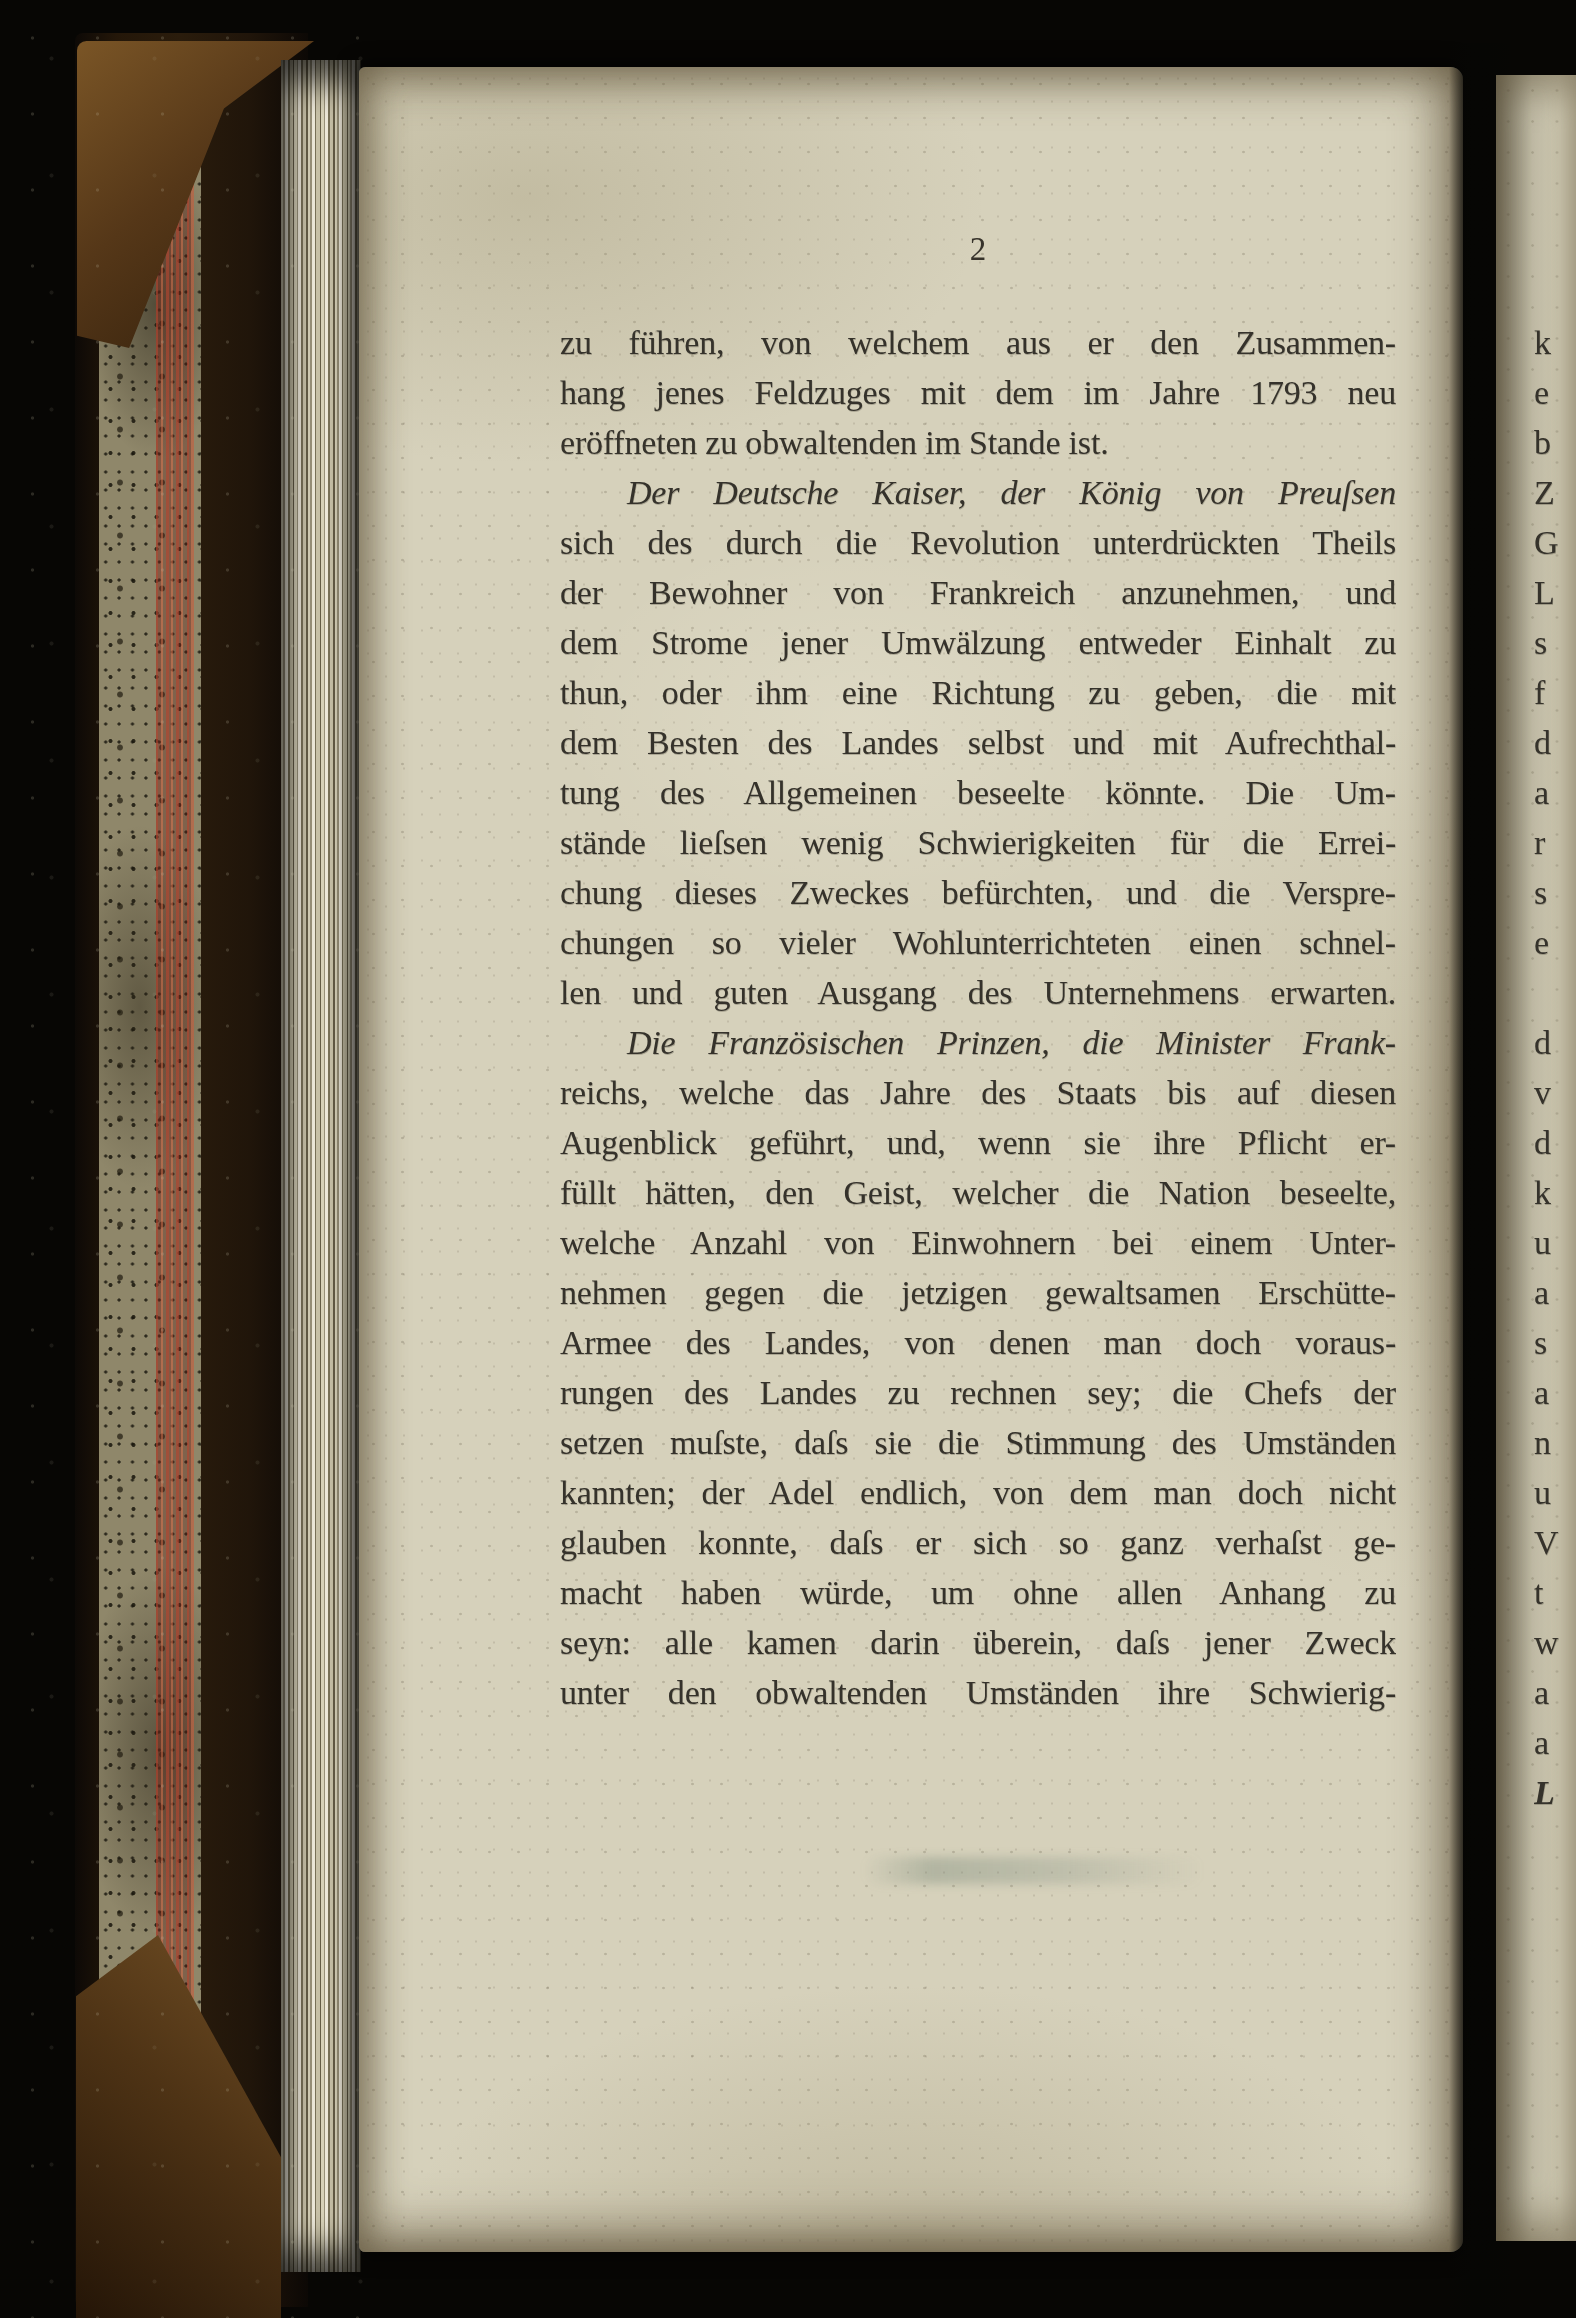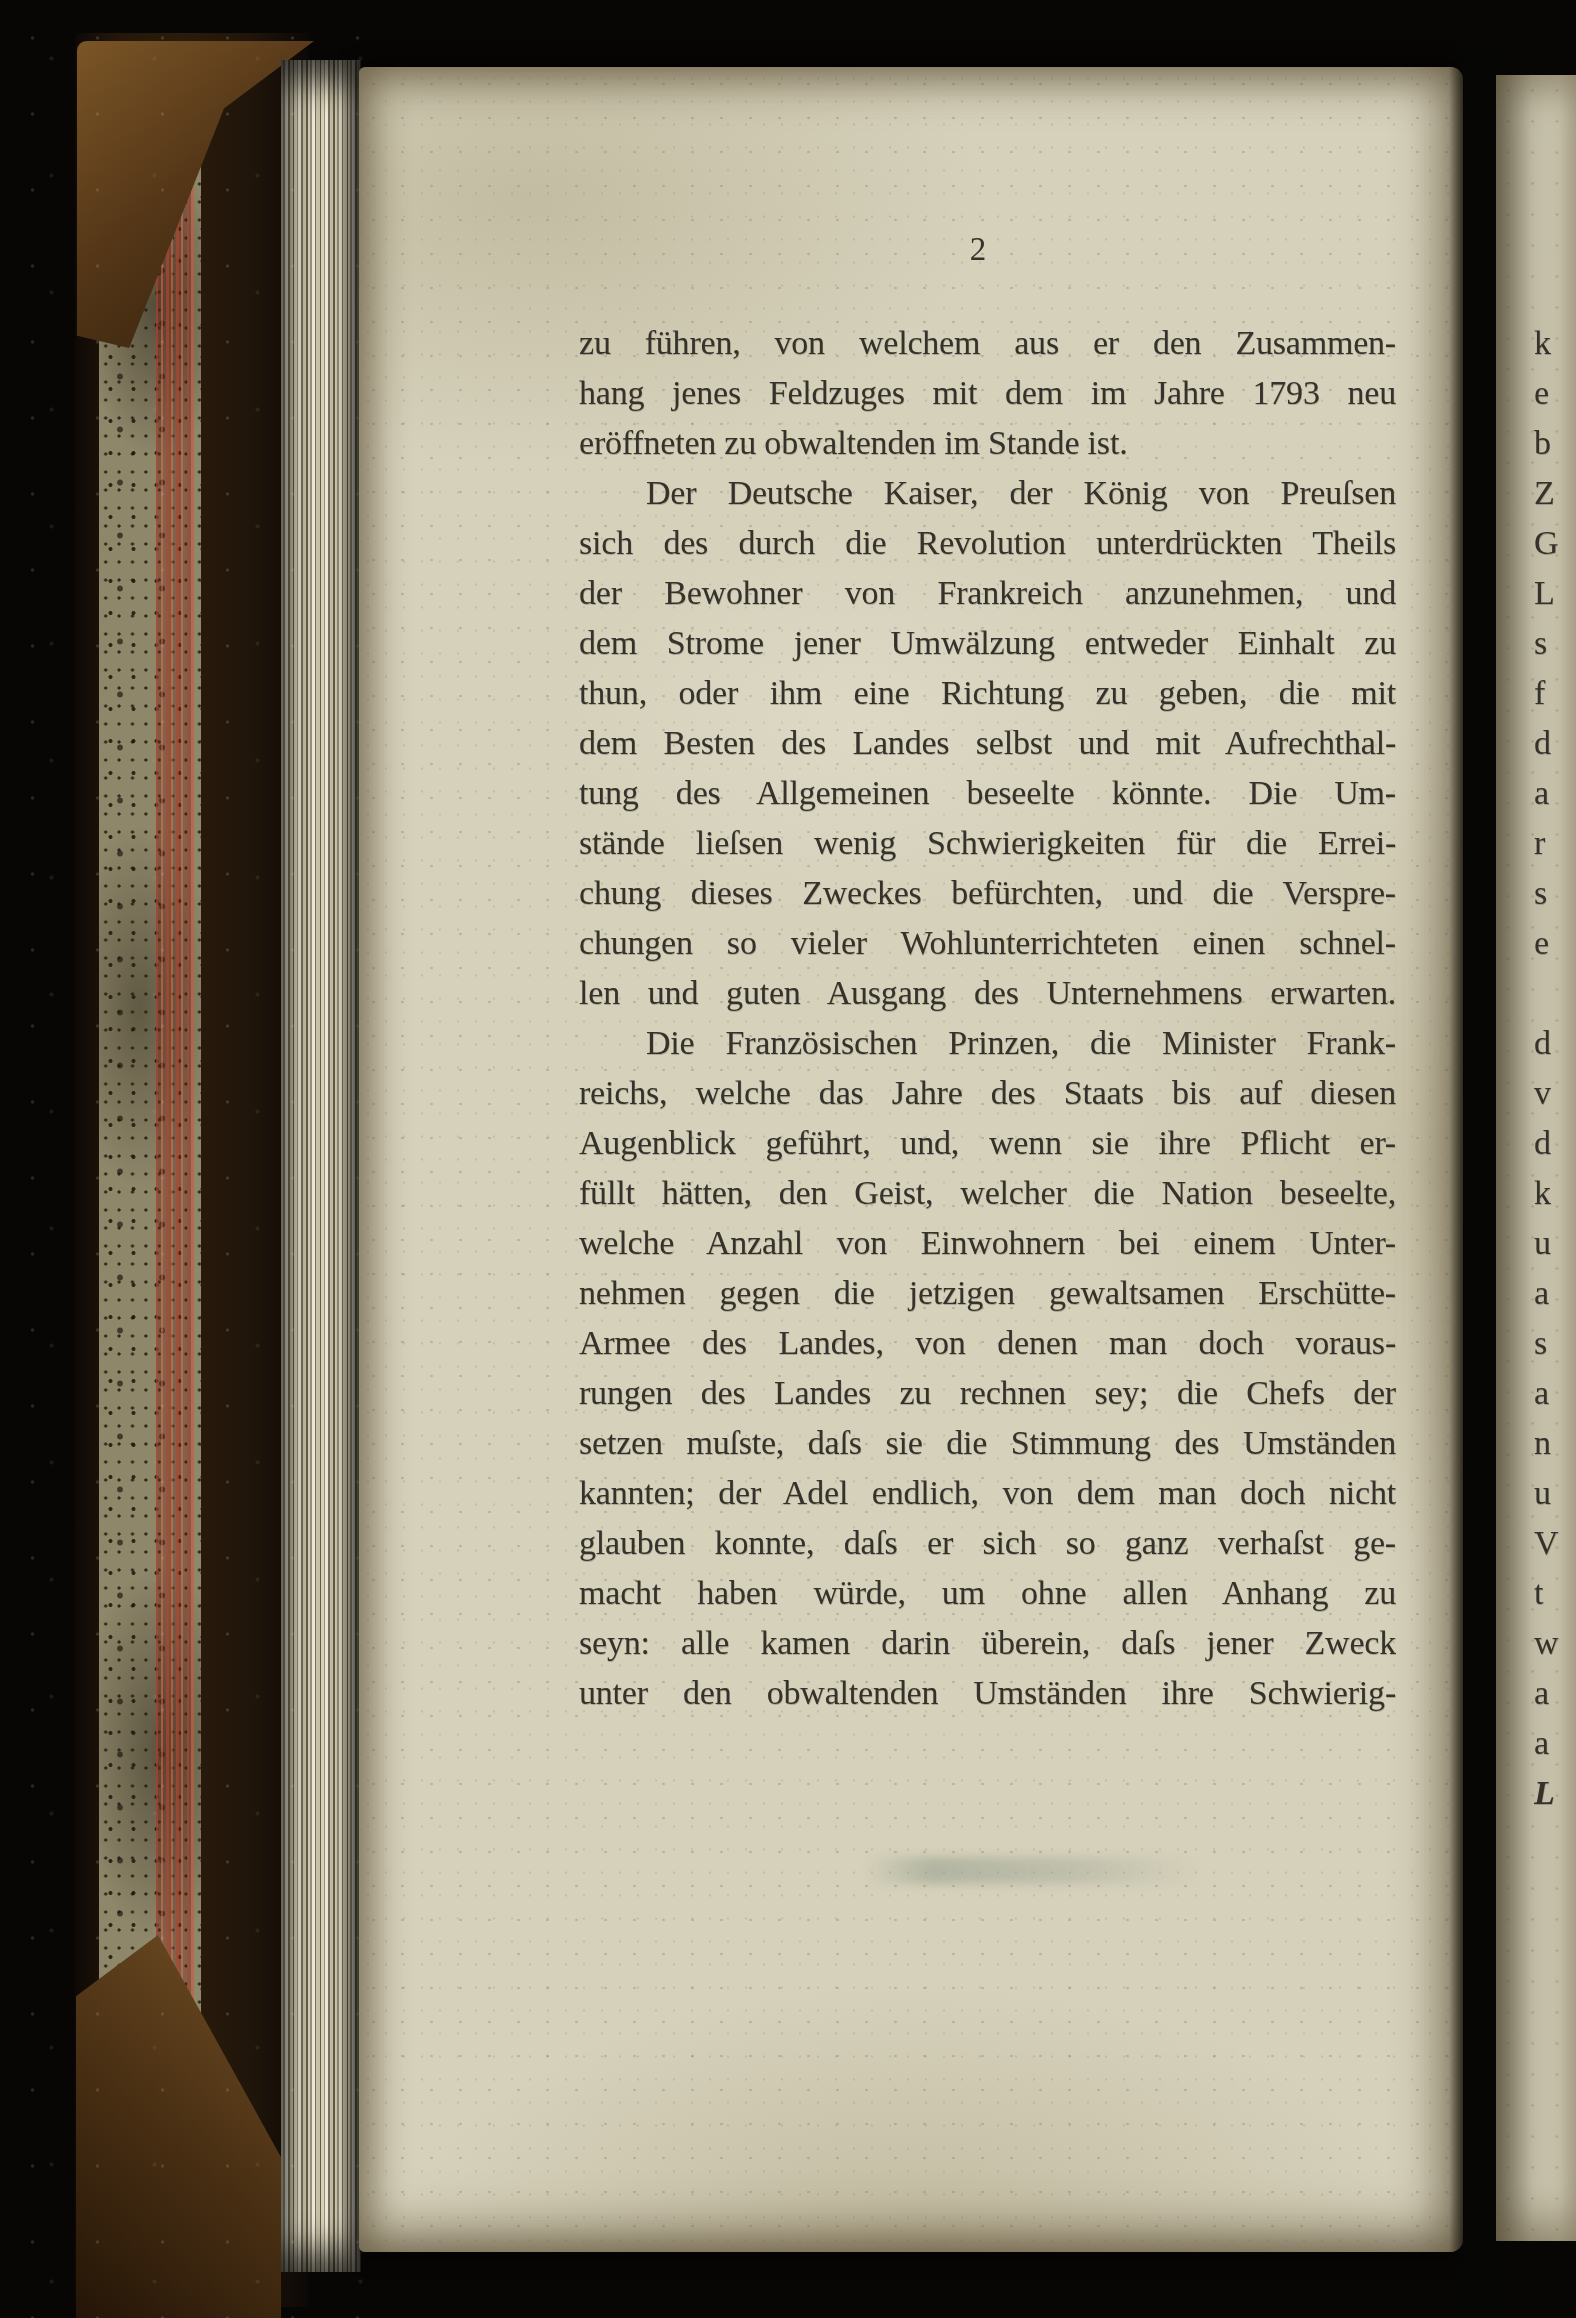--- a/index.html
+++ b/index.html
@@ -89,23 +89,22 @@
     text-align: center; font-size: 33px; color: #37332b;
   }
   .text-block { position: absolute; left: 201px; top: 251px; width: 836px; }
   .line {
     font-size: 34px; line-height: 50px; height: 50px;
     letter-spacing: -0.2px;
     color: #35322b;
     text-align: justify; text-align-last: justify;
     overflow: hidden;
     text-shadow: 0.5px 0.5px 0 rgba(45,40,28,0.25);
-    margin-left: 19px;
-  }
-  .line.indent { padding-left: 67px; }
+  }
+  .line.indent { padding-left: 67px; font-style: italic; }
   .line.para-end { text-align-last: left; }
 
   .smudge {
     position: absolute; left: 505px; top: 1790px; width: 339px; height: 27px;
     background: linear-gradient(90deg, transparent, rgba(96,118,104,0.30) 20%, rgba(110,128,118,0.22) 60%, transparent);
     filter: blur(4.7px);
     border-radius: 12.6px;
   }
 
   

